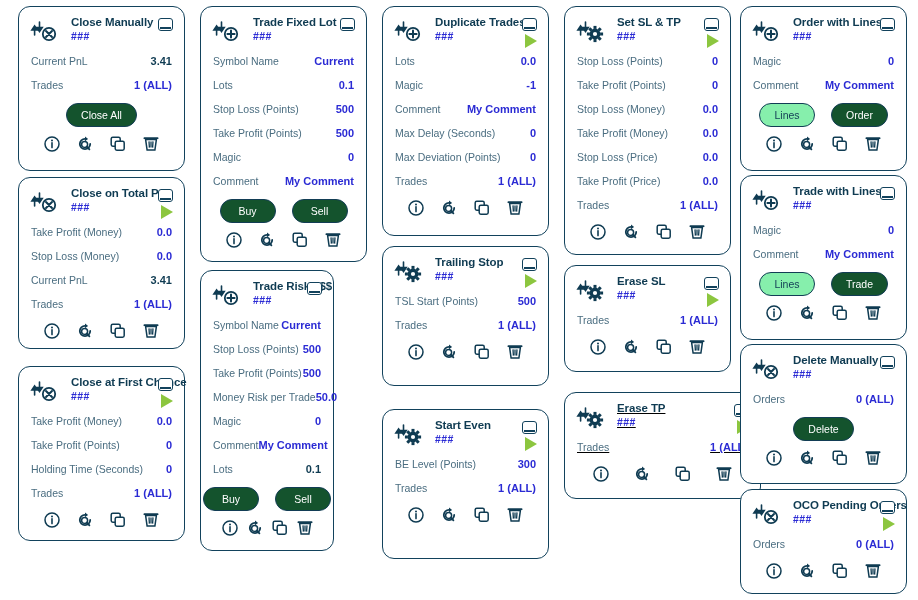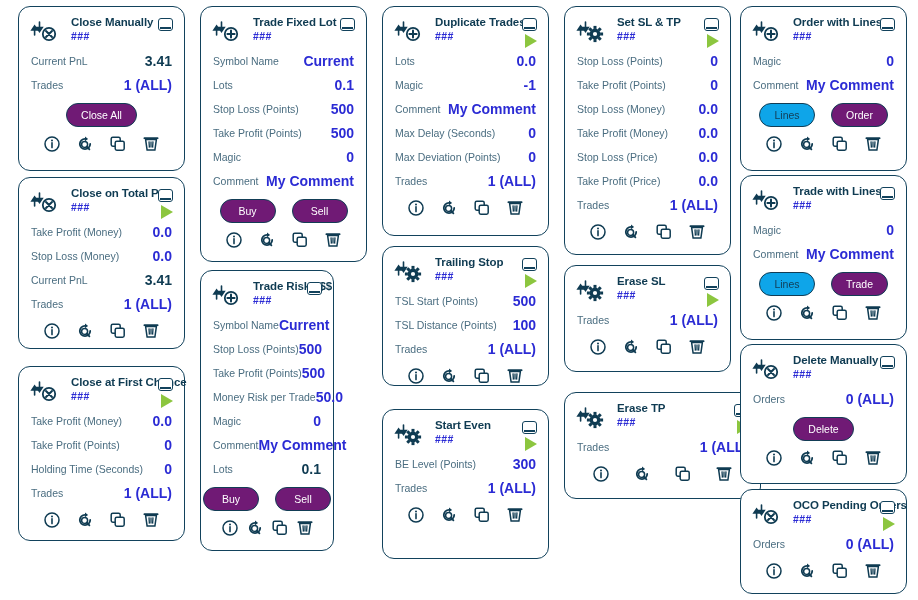--- a/index.html
+++ b/index.html
@@ -92,48 +92,48 @@
     align-items: flex-start;
     height: 24px;
     line-height: 24px;
   }
   .row-label {
     font-size: 10.5px;
     color: #4a6d80;
     white-space: nowrap;
   }
   .row-value {
-    font-size: 14px;
+    font-size: 11px;
     font-weight: bold;
     color: #2b2bd4;
     white-space: nowrap;
   }
   .row-value.dark { color: #0f3b52; }
   .btn-row {
     display: flex;
     justify-content: center;
     gap: 16px;
     margin-top: 6px;
     margin-bottom: 2px;
   }
   .pill {
     display: inline-block;
     min-width: 56px;
     text-align: center;
     padding: 5px 14px;
     border-radius: 13px;
-    background: #701a75;
+    background: #14532d;
     color: #ffffff;
     font-size: 10.5px;
     border: 1.5px solid #123d55;
     box-sizing: border-box;
     cursor: pointer;
   }
   .pill.outline {
-    background: #0ea5e9;
+    background: #86efac;
     color: #123d55;
   }
   .footer {
     display: flex;
     justify-content: space-around;
     align-items: center;
     padding: 6px 14px 8px 14px;
   }
   .fico { width: 18px; height: 18px; cursor: pointer; }
   svg { display: block; overflow: visible; }
@@ -606,24 +606,20 @@
         </div>
         <div class="win-btn"></div>
         <div class="play-btn"></div>
       </div>
       <div class="rows">
         <div class="row">
           <span class="row-label">TSL Start (Points)</span>
           <span class="row-value">500</span>
         </div>
         <div class="row">
-          <span class="row-label">TSL Distance (Points)</span>
-          <span class="row-value">100</span>
-        </div>
-        <div class="row">
           <span class="row-label">Trades</span>
           <span class="row-value">1 (ALL)</span>
         </div>
       </div>
       <div class="footer">
         <span class="fico">
           <svg width="18" height="18" viewBox="0 0 18 18">
             <circle cx="9" cy="9" r="7" fill="none" stroke="#0f3b52" stroke-width="1.5"></circle>
             <circle cx="9" cy="5.6" r="1" fill="#0f3b52"></circle>
             <path d="M9 7.8 L9 12.6" stroke="#0f3b52" stroke-width="1.6" stroke-linecap="round"></path>
@@ -871,21 +867,21 @@
         </span>
         <span class="fico">
           <svg width="18" height="18" viewBox="0 0 18 18">
             <path d="M3.6 4.4 L14.4 4.4 L12.9 15 L5.1 15 Z" fill="none" stroke="#0f3b52" stroke-width="1.5"></path>
             <path d="M2.4 3.2 L15.6 3.2" stroke="#0f3b52" stroke-width="1.8" stroke-linecap="round"></path>
             <path d="M7 6.4 L7.4 12.6 M9 6.4 L9 12.6 M11 6.4 L10.6 12.6" stroke="#0f3b52" stroke-width="1.3"></path>
           </svg>
         </span>
       </div>
     </div>
-    <div class="card" style="left: 564px; top: 392px; width: 197px; height: 107px;">
+    <div class="card" style="left: 564px; top: 392px; width: 197px; height: 107px; text-decoration: underline;">
       <div class="card-head">
         <span class="head-icon">
           <svg width="30" height="26" viewBox="0 0 30 26">
             <g transform="translate(2,3)">
               <path d="M7.5 1 L7.5 8.5 M7.5 10.5 L4.8 6.6 L10.2 6.6 Z" stroke="#0f3b52" stroke-width="1.6" fill="#0f3b52" stroke-linecap="round"></path>
               <path d="M2.6 14 L2.6 7.2 M2.6 5 L5.3 9 L-0.1 9 Z" stroke="#0f3b52" stroke-width="1.6" fill="#0f3b52" stroke-linecap="round"></path>
             </g>
             <g>
               <rect x="24.10" y="14.50" width="3" height="3" fill="#0f3b52" transform="rotate(0 25.60 16.00)"></rect>
               <rect x="22.17" y="19.17" width="3" height="3" fill="#0f3b52" transform="rotate(45 23.67 20.67)"></rect>

